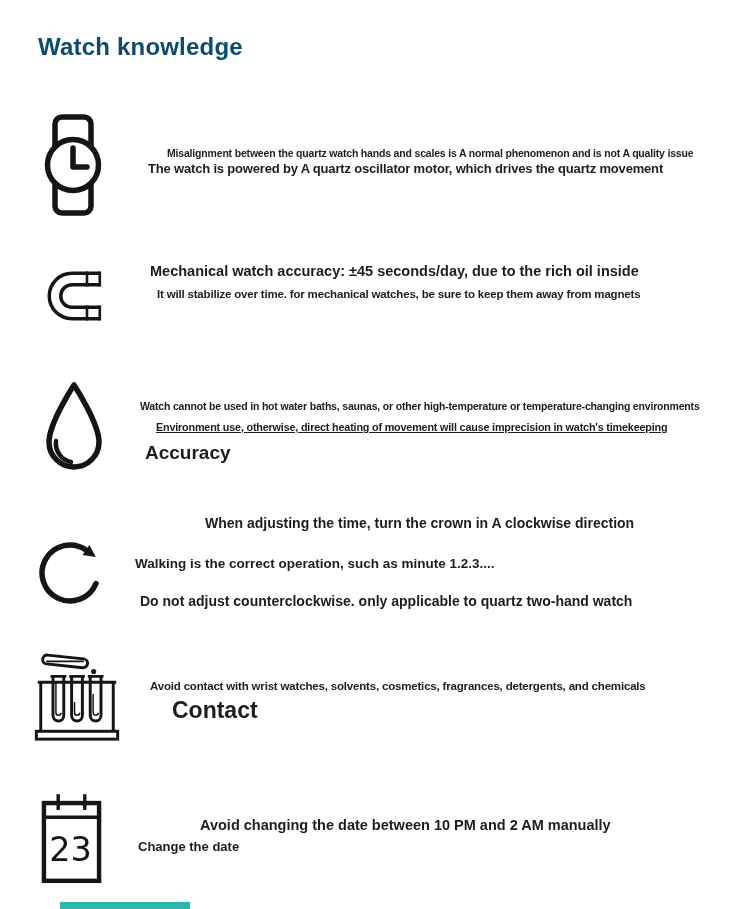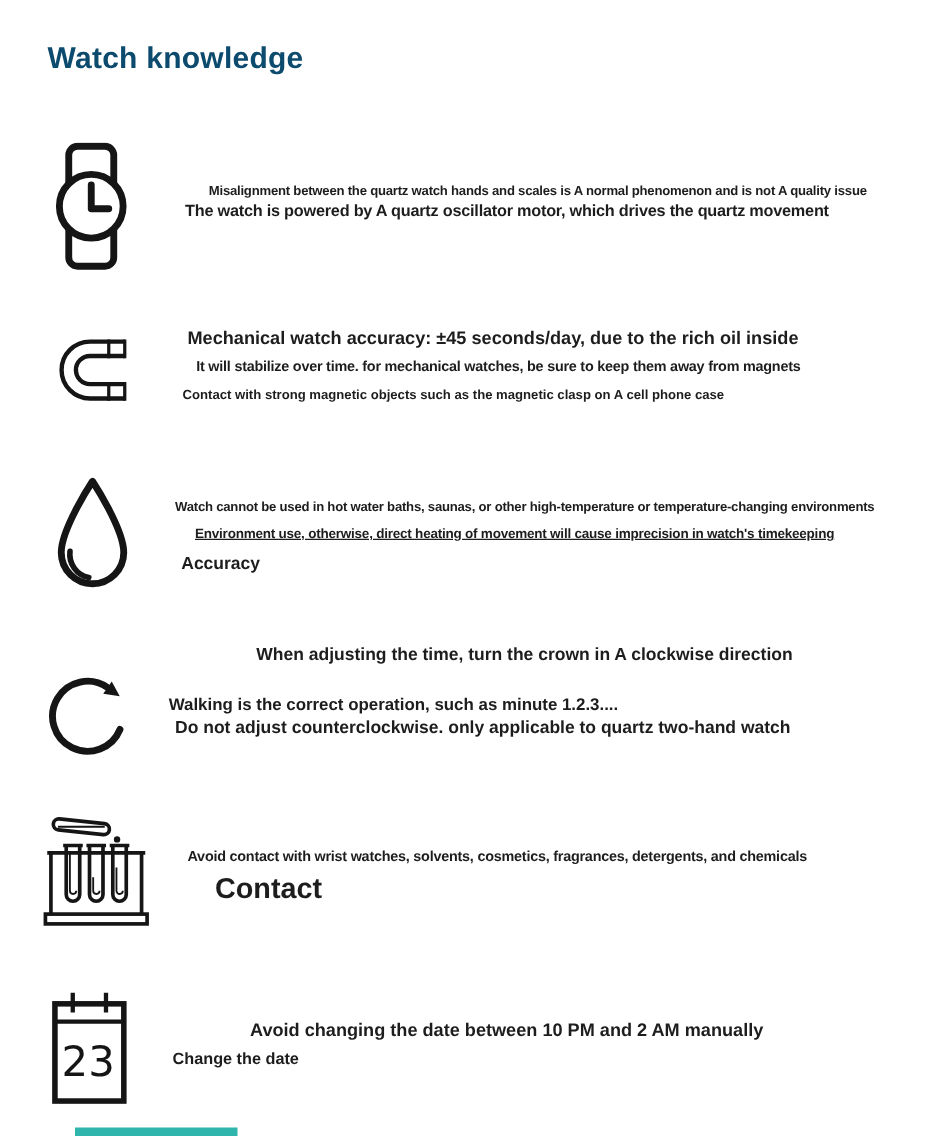--- a/index.html
+++ b/index.html
@@ -36,41 +36,40 @@
 
   <div class="icon" style="left:42px;top:266px;">
     <svg width="62" height="58" viewBox="0 0 62 58" fill="none">
       <path d="M58 13 H30 a17 17 0 0 0 0 34 H58" stroke="#151515" stroke-width="15"></path>
       <path d="M58 13 H30 a17 17 0 0 0 0 34 H58" stroke="#ffffff" stroke-width="8"></path>
       <path d="M57.8 5.5 V20.5 M57.8 39.5 V54.5 M45 5.5 V20.5 M45 39.5 V54.5" stroke="#151515" stroke-width="2.6"></path>
     </svg>
   </div>
   <div class="ln" style="left:150px;top:263px;font-size:14.5px;">Mechanical watch accuracy: ±45 seconds/day, due to the rich oil inside</div>
   <div class="ln tight" style="left:157px;top:288px;font-size:11.5px;">It will stabilize over time. for mechanical watches, be sure to keep them away from magnets</div>
-  <div class="ln" style="left:146px;top:310px;font-size:10.5px;">Contact with strong magnetic objects such as the magnetic clasp on A cell phone case</div>
 
   <div class="icon" style="left:40px;top:381px;">
     <svg width="68" height="96" viewBox="0 0 68 96" fill="none" stroke="#151515">
       <path d="M34 4 C34 4 9 42 9 61 a25 25 0 0 0 50 0 C59 42 34 4 34 4 Z" stroke-width="5.5" stroke-linejoin="round"></path>
       <path d="M16 60 a19 19 0 0 0 15 21" stroke-width="4.5" stroke-linecap="round"></path>
     </svg>
   </div>
   <div class="ln tight" style="left:140px;top:400px;font-size:10.5px;">Watch cannot be used in hot water baths, saunas, or other high-temperature or temperature-changing environments</div>
   <div class="ln tight" style="left:156px;top:421px;font-size:10.8px;text-decoration:underline;">Environment use, otherwise, direct heating of movement will cause imprecision in watch's timekeeping</div>
-  <div class="ln" style="left:145px;top:442px;font-size:14px;">Accuracy</div>
+  <div class="ln" style="left:145px;top:442px;font-size:19px;">Accuracy</div>
 
   <div class="icon" style="left:38px;top:528px;">
     <svg width="68" height="82" viewBox="0 0 68 82" fill="none">
       <path d="M48 22 A28 28 0 1 0 58 55.5" stroke="#151515" stroke-width="5.5" stroke-linecap="round"></path>
       <polygon points="57.8,28.9 51.4,17.1 44.6,26.9" fill="#151515"></polygon>
     </svg>
   </div>
   <div class="ln" style="left:205px;top:515px;font-size:14px;">When adjusting the time, turn the crown in A clockwise direction</div>
   <div class="ln" style="left:135px;top:556px;font-size:13.5px;">Walking is the correct operation, such as minute 1.2.3....</div>
-  <div class="ln" style="left:140px;top:573px;font-size:14px;">Do not adjust counterclockwise. only applicable to quartz two-hand watch</div>
+  <div class="ln" style="left:140px;top:593px;font-size:14px;">Do not adjust counterclockwise. only applicable to quartz two-hand watch</div>
 
   <div class="icon" style="left:34px;top:647px;">
     <svg width="86" height="98" viewBox="0 0 86 100" fill="none" stroke="#151515">
       <g transform="rotate(6 10 12)">
         <rect x="8" y="8" width="46" height="9" rx="4.5" stroke-width="3"></rect>
         <line x1="12" y1="14.5" x2="50" y2="10.5" stroke-width="1.8"></line>
       </g>
       <circle cx="60" cy="25" r="2.6" fill="#151515" stroke="none"></circle>
       <line x1="3" y1="36" x2="83" y2="36" stroke-width="3"></line>
       <line x1="6" y1="36" x2="6" y2="85" stroke-width="3"></line>

